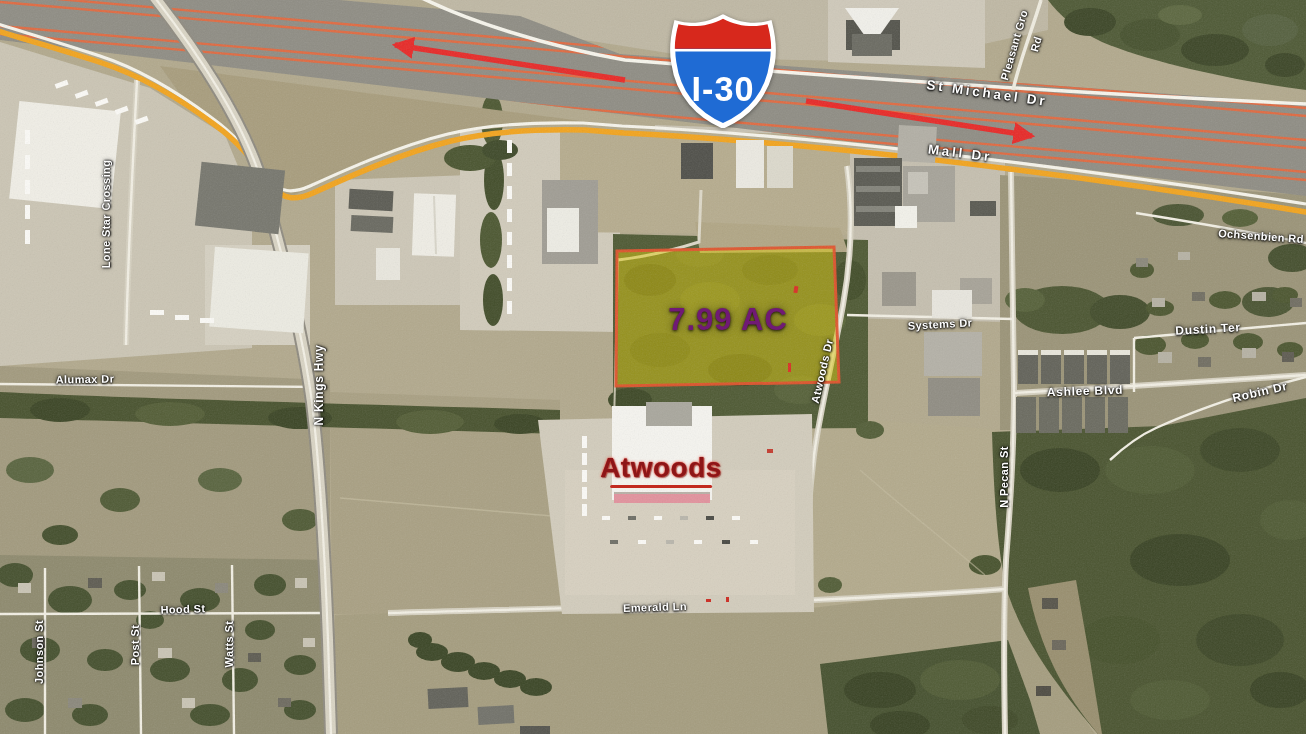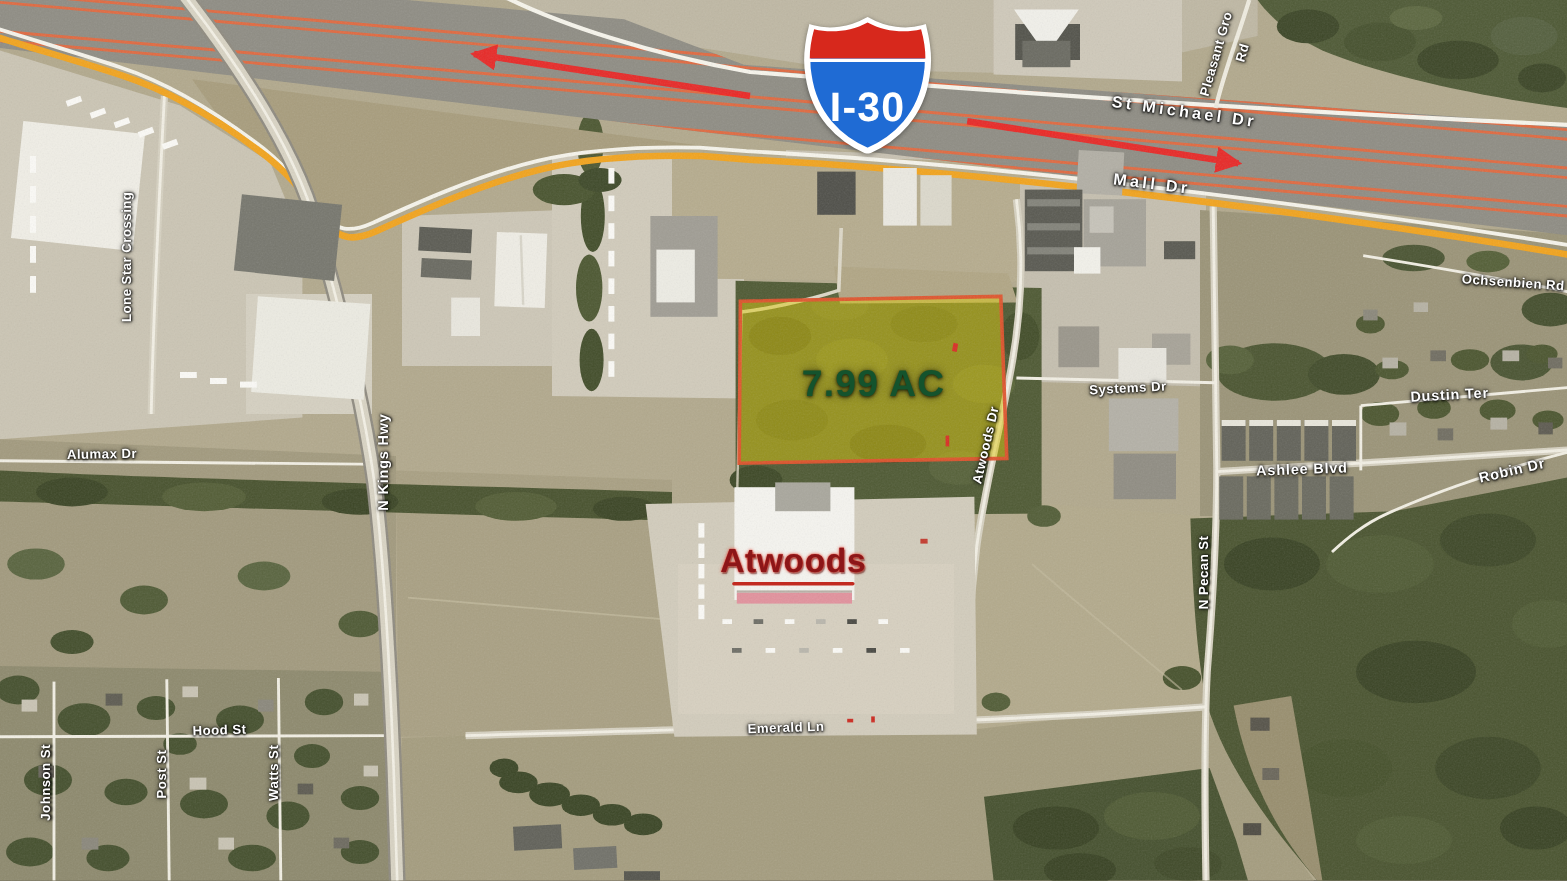--- a/index.html
+++ b/index.html
@@ -8,21 +8,21 @@
   #terrain{position:absolute;left:0;top:0;}
   .lbl{position:absolute;transform:translate(-50%,-50%) rotate(var(--r,0deg));
        color:#fff;font-weight:700;white-space:nowrap;
        text-shadow:0 0 2px rgba(0,0,0,.95),0 0 4px rgba(0,0,0,.75),0 1px 2px rgba(0,0,0,.9);}
   .sm{font-size:11px;letter-spacing:.4px;}
   .md{font-size:12px;letter-spacing:.7px;}
   .hw{font-size:13.5px;letter-spacing:2.8px;}
   #shield{position:absolute;left:668px;top:14px;filter:drop-shadow(0 1px 2px rgba(0,0,0,.4));}
   #shield text{font-family:"Liberation Sans",sans-serif;font-weight:700;}
   #acreage{position:absolute;left:728px;top:320px;transform:translate(-50%,-50%);
-       color:#14532d;font-size:31px;font-weight:700;letter-spacing:1px;
+       color:#701a75;font-size:31px;font-weight:700;letter-spacing:1px;
        text-shadow:0 1px 3px rgba(0,0,0,.8),0 0 8px rgba(0,0,0,.45);}
   #store{position:absolute;left:661px;top:470px;transform:translate(-50%,-50%);text-align:left;}
   #store .t{color:#8c1618;font-size:28px;font-weight:700;letter-spacing:.5px;
        text-shadow:0 0 1px #e0392b,0 0 3px rgba(224,57,43,.85),1px 1px 1px rgba(60,0,0,.5);}
   #store .u{height:3px;width:102px;background:#c22a20;margin:1px auto 0;border-radius:2px;}
 </style>
 </head>
 <body>
 
 <div id="stage">

